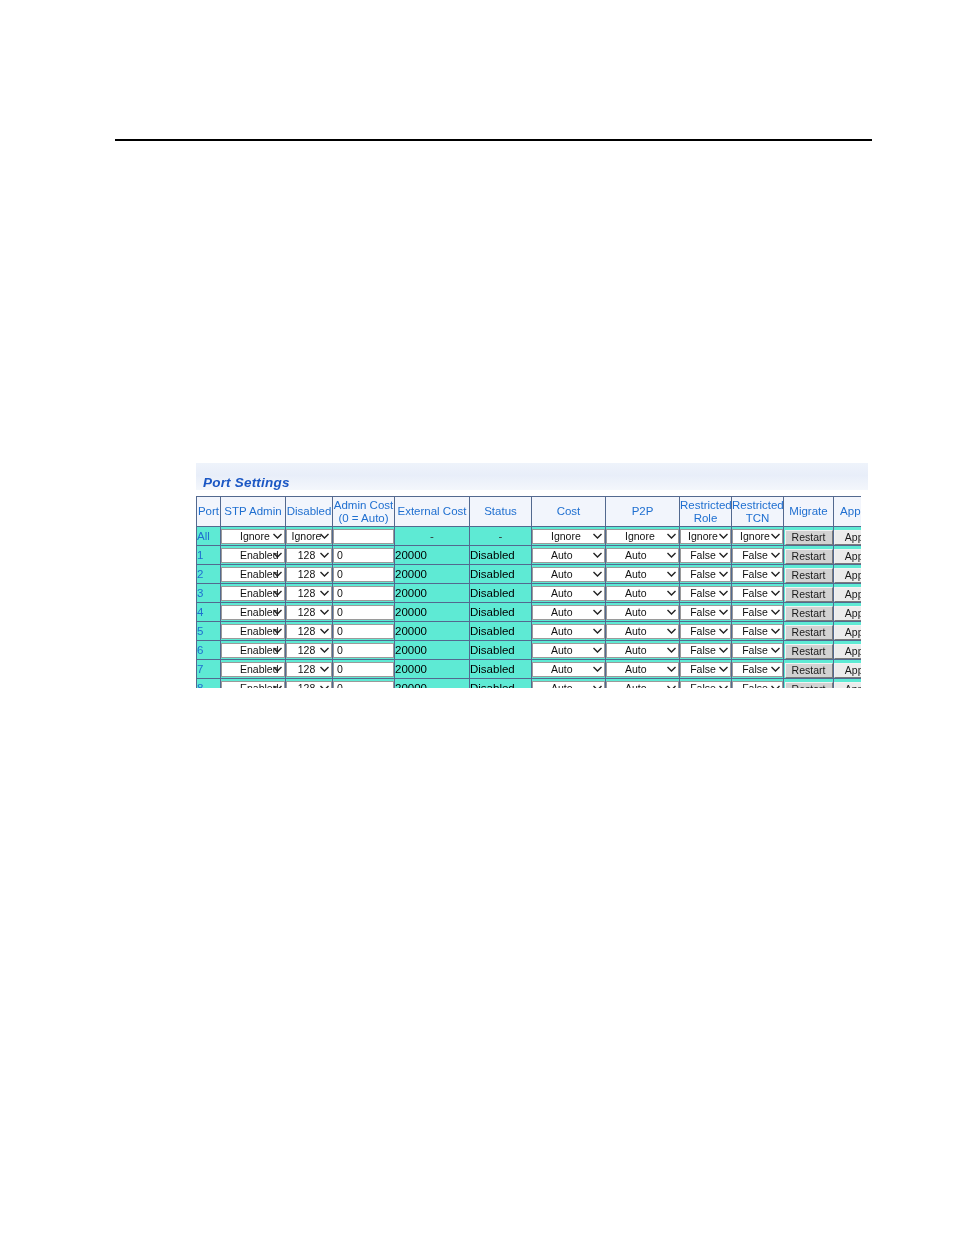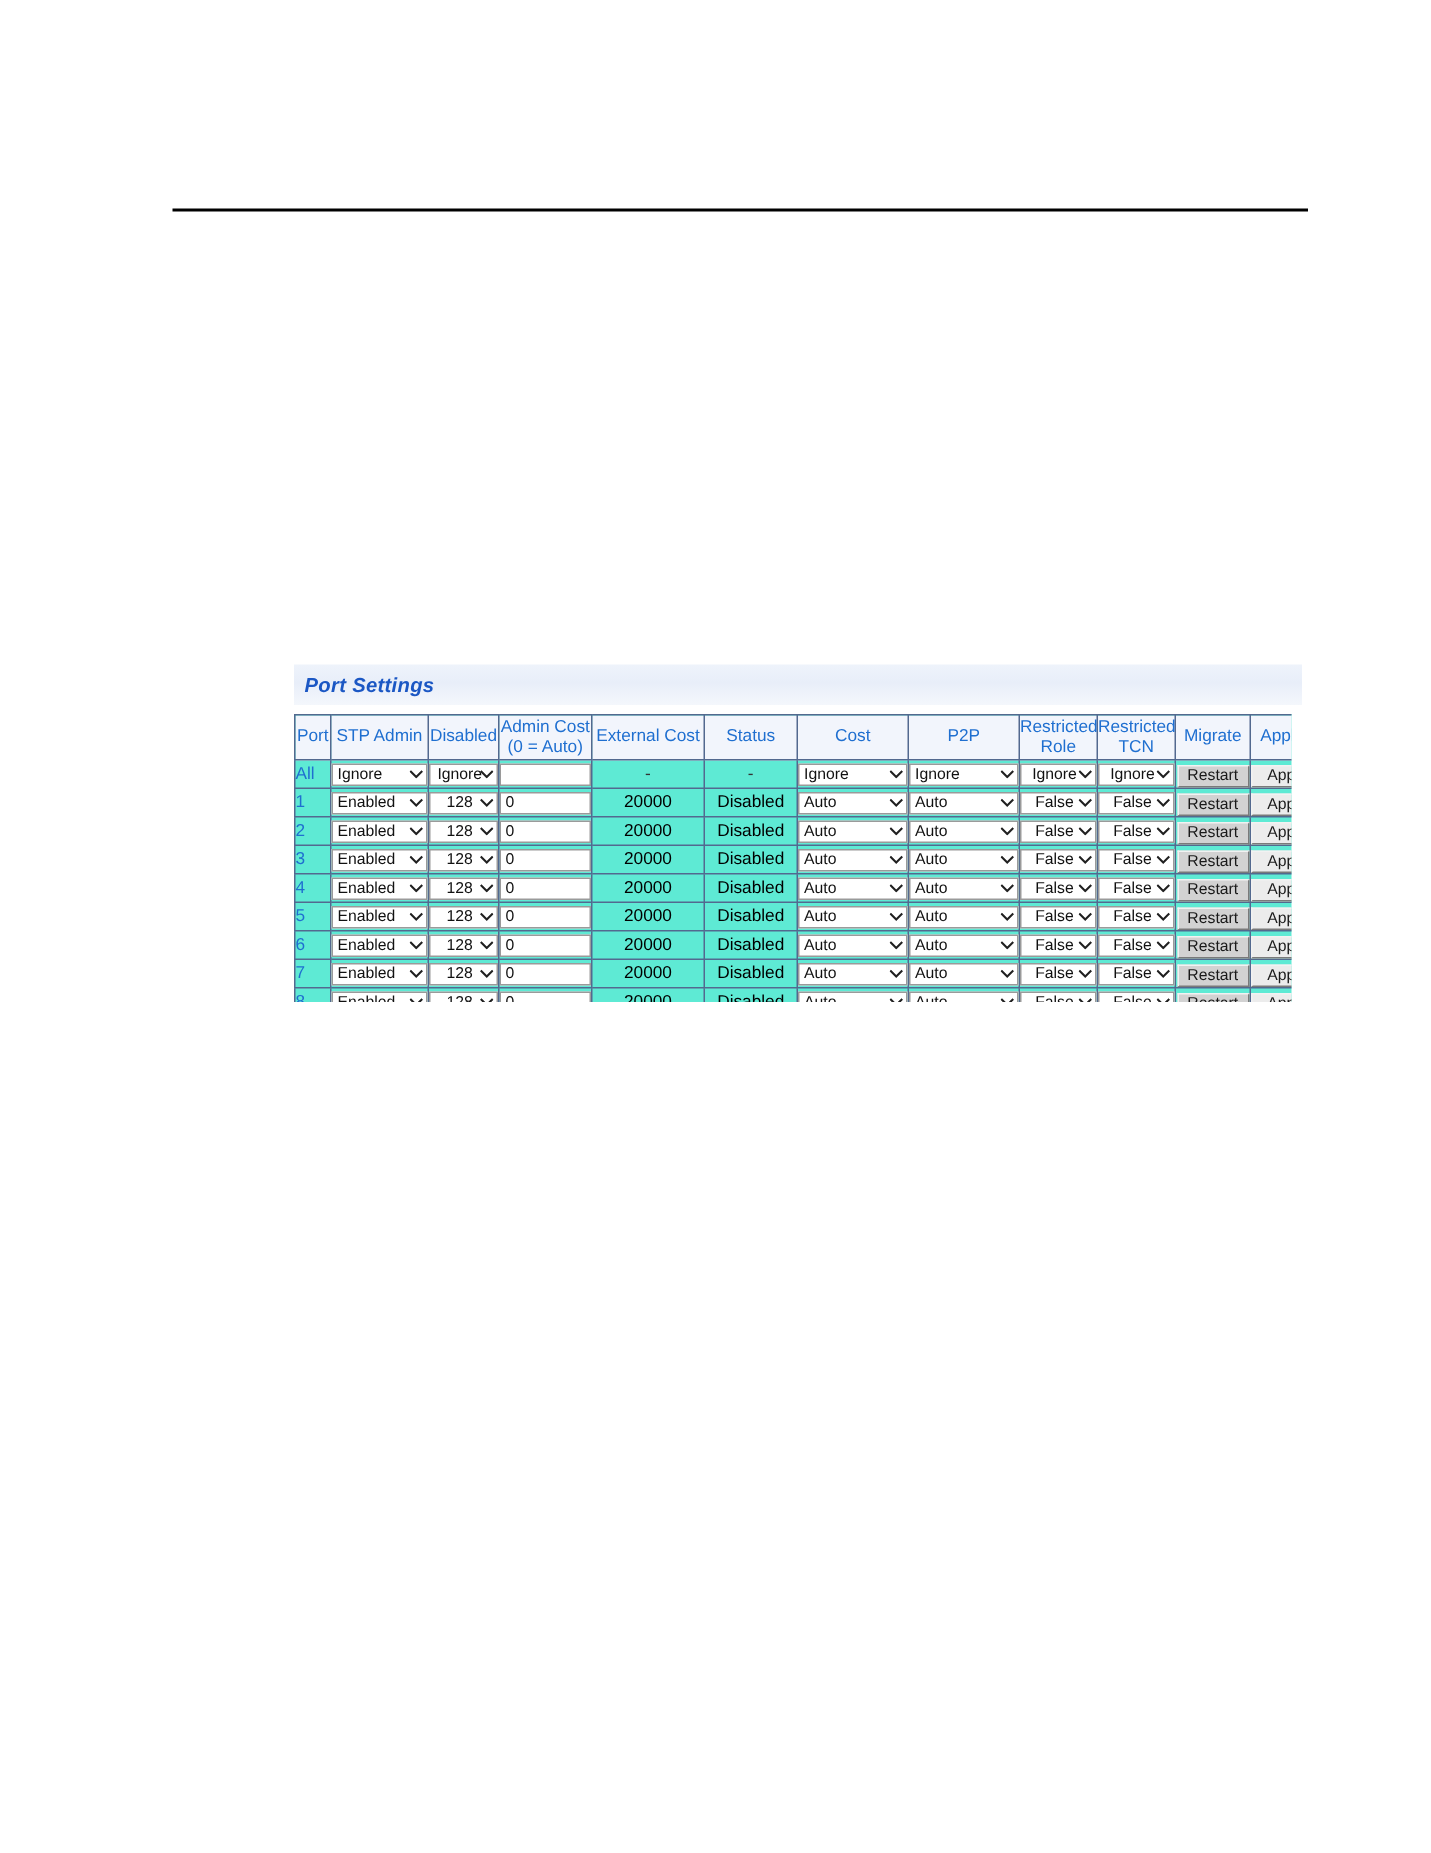--- a/index.html
+++ b/index.html
@@ -30,23 +30,24 @@
     position: absolute;
     left: 196px;
     top: 443px;
     width: 672px;
   }
 
   .panel-title-bar {
     height: 27px;
     background: linear-gradient(to bottom, #eef3fb 0%, #e8eef9 45%, #f4f7fc 100%);
     display: flex;
-    align-items: center;
+    align-items: flex-end;
     padding-left: 7px;
     box-sizing: border-box;
+    margin-top: 20px;
   }
   .panel-title {
     font-size: 13.5px;
     font-weight: bold;
     font-style: italic;
     color: #1b57c4;
     letter-spacing: 0.2px;
     white-space: nowrap;
   }
 
@@ -91,21 +92,21 @@
   
   table.ps tbody tr { height: 18px; }
   table.ps tbody td { height: 18px; }
 
   .c-port {
     text-align: left;
     color: #1f6fd0;
     font-size: 11.5px;
   }
   .c-center {
-    text-align: center;
+    text-align: left;
     color: #000000;
     font-size: 11.5px;
   }
   .c-dash {
     text-align: center;
     color: #333333;
     font-size: 11.5px;
   }
   .c-ctrl {
     padding: 1px 2px 1px 2px;
@@ -121,21 +122,21 @@
     height: 15px;
     box-sizing: border-box;
     background: #ffffff;
     border: 1px solid #9a9a9a;
     font-size: 10.5px;
     font-family: "Liberation Sans", sans-serif;
     color: #111111;
     display: flex;
     align-items: center;
     position: relative;
-    padding: 0 13px 0 3px;
+    padding: 0 13px 0 18px;
     line-height: 13px;
     overflow: hidden;
     white-space: nowrap;
   }
   .sel.center { justify-content: center; padding-right: 13px; padding-left: 8px; }
   .sel .chev {
     position: absolute;
     right: 2px;
     top: 0;
     bottom: 0;

